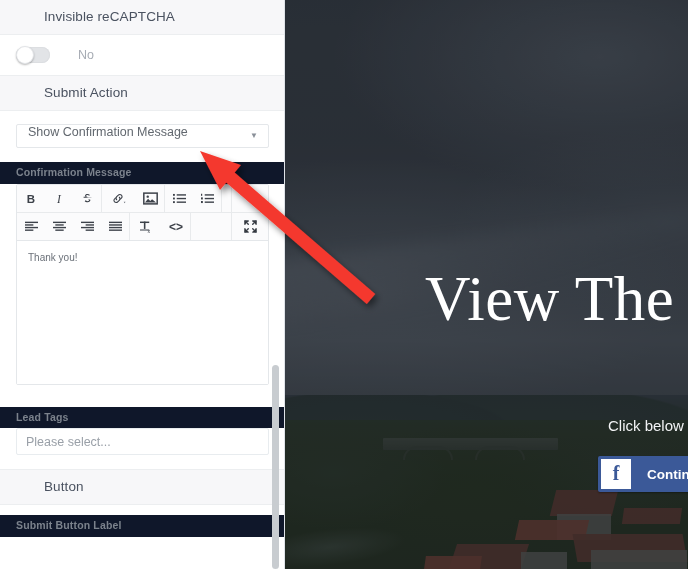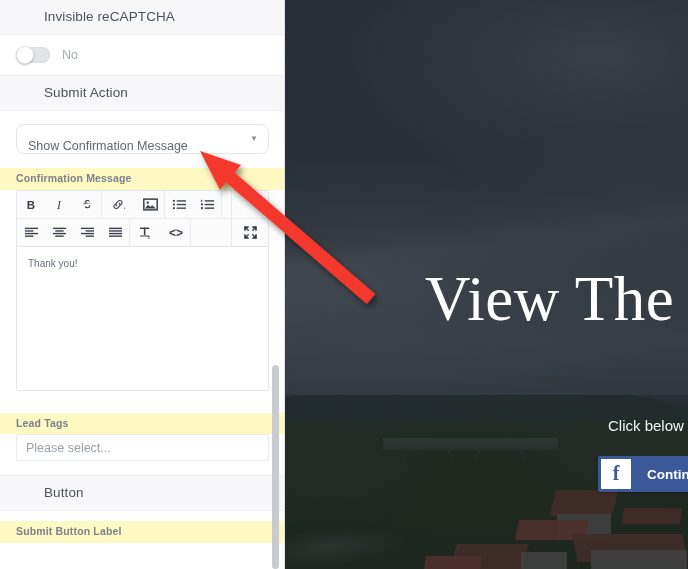--- a/index.html
+++ b/index.html
@@ -35,38 +35,38 @@
   .toggle-row{display:flex;align-items:center;height:40px;padding:0 16px;background:#fff;}
   .switch{
     width:34px;height:16px;border-radius:9px;background:#e2e4e7;
     position:relative;flex:none;box-shadow:inset 0 0 0 1px #dcdee1;
   }
   .switch .knob{
     position:absolute;left:0px;top:-1px;width:18px;height:18px;border-radius:50%;
     background:#ffffff;box-shadow:0 1px 2px rgba(0,0,0,.28);border:1px solid #e3e5e8;
     box-sizing:border-box;
   }
-  .switch-label{margin-left:12px;font-size:12.5px;color:#a7acb4;}
+  .switch-label{margin-left:28px;font-size:12.5px;color:#a7acb4;}
 
   
   .select-wrap{padding:13px 16px 14px 16px;background:#fff;}
   .select{
-    position:relative;height:30px;border:1px solid #e4e7ea;border-radius:8px;
-    background:#fff;display:flex;align-items:flex-end;padding:0 11px;box-sizing:border-box;
+    position:relative;height:24px;border:1px solid #e4e7ea;border-radius:2px;
+    background:#fff;display:flex;align-items:flex-start;padding:0 11px;box-sizing:border-box;
   }
   .select .val{font-size:12.5px;color:#62686f;}
   .select .caret{
     position:absolute;right:10px;top:50%;transform:translateY(-50%);
     font-size:8px;color:#8a9099;line-height:1;
   }
 
   
   .field-label{
     font-size:10.5px;font-weight:bold;color:#7b828c;letter-spacing:.15px;
-    padding:4px 16px 6px 16px;background:#fef9c3;
+    padding:4px 16px 6px 16px;background:#0f172a;
   }
 
   
   .rte{
     margin:0 16px;border:1px solid #e4e7ea;border-radius:2px;background:#fff;
     box-sizing:border-box;
   }
   .rte-row{
     display:flex;align-items:stretch;height:27px;background:#fbfbfc;
     border-bottom:1px solid #e8eaec;

